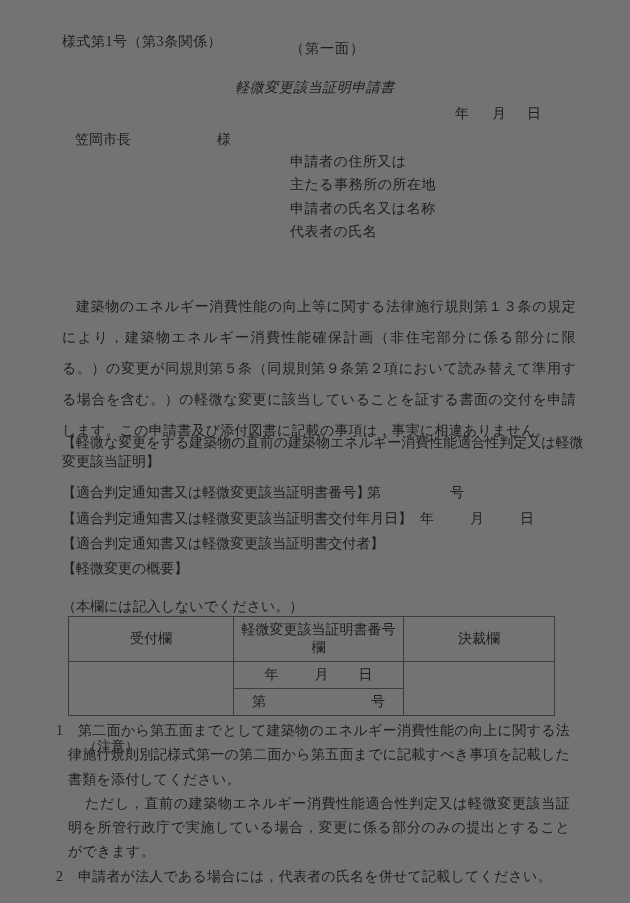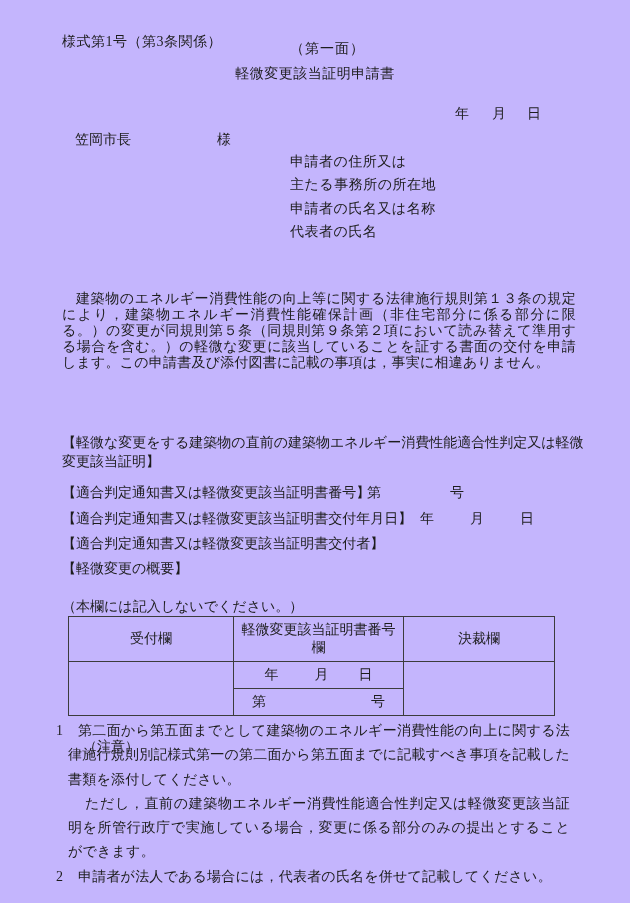--- a/index.html
+++ b/index.html
@@ -1,43 +1,43 @@
 <!DOCTYPE html>
 <html><head>
 <meta charset="utf-8">
 <style>
   html,body { margin:0; padding:0; background:#ffffff; }
   .page {
     position:relative;
     width:630px; height:903px;
-    background:#c4b5fd;
+    background:#737373;
     color:#1d1d1d;
     font-family:"Liberation Serif","DejaVu Serif",serif;
     font-size:14px;
     overflow:hidden;
   }
   .abs { position:absolute; }
   .centered { left:0; right:0; text-align:center; }
 
   .form-number { left:62px; top:33px; letter-spacing:0.5px; }
   .page-label  { top:40px; letter-spacing:1px;margin-left:25px; }
-  .doc-title   { top:65px; letter-spacing:0.5px; }
+  .doc-title   { top:79px; letter-spacing:0.5px;font-style:italic; }
 
   .date-line { left:455px; top:105px; }
   .date-line .m { margin-left:23px; }
   .date-line .d { margin-left:21px; }
 
   .addressee { left:75px; top:131px; width:300px; }
   .addressee .honorific { position:absolute; left:142px; top:0; }
 
   .applicant { left:290px; top:150px; line-height:23.4px; letter-spacing:0.5px; }
 
   .main-par {
     left:62px; top:291px; width:514px;
-    line-height:16px;
+    line-height:31px;
     text-indent:14px;
     text-align:justify;
     letter-spacing:0.2px;
   }
 
   .field { left:62px; width:522px; line-height:19px; }
   .f1 { top:433px; }
   .f2 { top:483px; }
   .f3 { top:509px; }
   .f4 { top:534px; }

